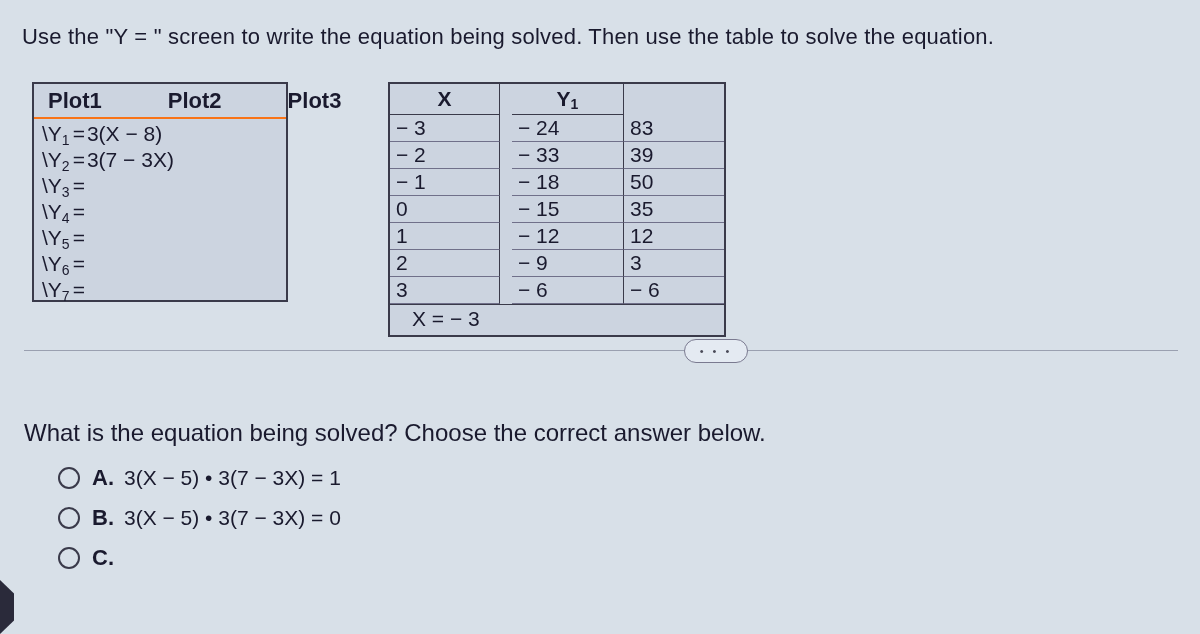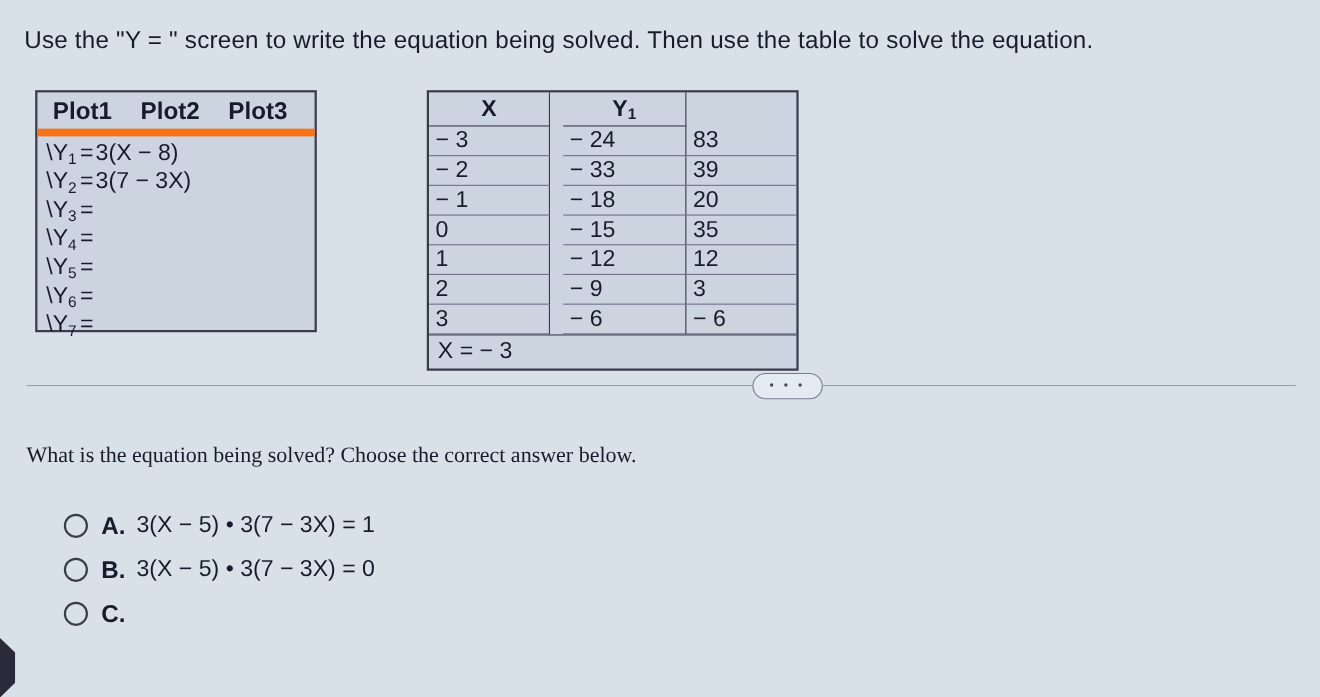--- a/index.html
+++ b/index.html
@@ -26,23 +26,24 @@
     top: 82px;
     left: 32px;
     width: 256px;
     height: 220px;
     border: 2px solid #3a3a4a;
     background: #ccd4e0;
     box-sizing: border-box;
   }
   .calc-header {
     display: flex;
-    border-bottom: 7px solid #f97316;
+    border-bottom: 2px solid #f97316;
     padding: 4px 12px 3px 14px;
     font-weight: bold;
+    gap: 40px;
   }
   .calc-header span {
     margin-right: 26px;
   }
   .calc-body {
     padding: 2px 0 2px 2px;
   }
   .calc-line {
     display: flex;
     align-items: baseline;
@@ -81,21 +82,21 @@
     text-align: center;
     font-weight: bold;
     border-bottom: 1.5px solid #3a3a4a;
     padding: 3px 0;
   }
   .col-x  { width: 110px; }
   .col-y1 { width: 112px; margin-left: 12px; }
   .col-y2 { width: 100px; border-right: none; }
   .tbl-head .sub2 { font-size: 14px; position: relative; top: 3px; }
   .tbl-footer {
-    padding: 2px 6px 4px 8px;
+    padding: 2px 6px 4px 22px;
     font-size: 21px;
     border-top: 1.5px solid #3a3a4a;
   }
 
   .ellipsis-pill {
     position: absolute;
     top: 339px;
     left: 684px;
     width: 62px;
     height: 22px;
@@ -123,24 +124,23 @@
     position: absolute;
     top: 350px;
     left: 748px;
     width: 430px;
     height: 0;
     border-top: 1px solid #9aa0b0;
   }
 
   .question {
     position: absolute;
-    top: 403px;
+    top: 419px;
     left: 24px;
-    font-size: 20px;
-    font-family: Liberation Serif, serif;
+    font-size: 24px;
   }
 
   .choices {
     position: absolute;
     top: 465px;
     left: 58px;
   }
   .choice {
     display: flex;
     align-items: center;
@@ -246,21 +246,21 @@
       <div class="tbl-cell col-y2">83</div>
     </div>
   <div class="tbl-row">
       <div class="tbl-cell col-x">− 2</div>
       <div class="tbl-cell col-y1">− 33</div>
       <div class="tbl-cell col-y2">39</div>
     </div>
   <div class="tbl-row">
       <div class="tbl-cell col-x">− 1</div>
       <div class="tbl-cell col-y1">− 18</div>
-      <div class="tbl-cell col-y2">20</div>
+      <div class="tbl-cell col-y2">50</div>
     </div>
   <div class="tbl-row">
       <div class="tbl-cell col-x">0</div>
       <div class="tbl-cell col-y1">− 15</div>
       <div class="tbl-cell col-y2">35</div>
     </div>
   <div class="tbl-row">
       <div class="tbl-cell col-x">1</div>
       <div class="tbl-cell col-y1">− 12</div>
       <div class="tbl-cell col-y2">12</div>

